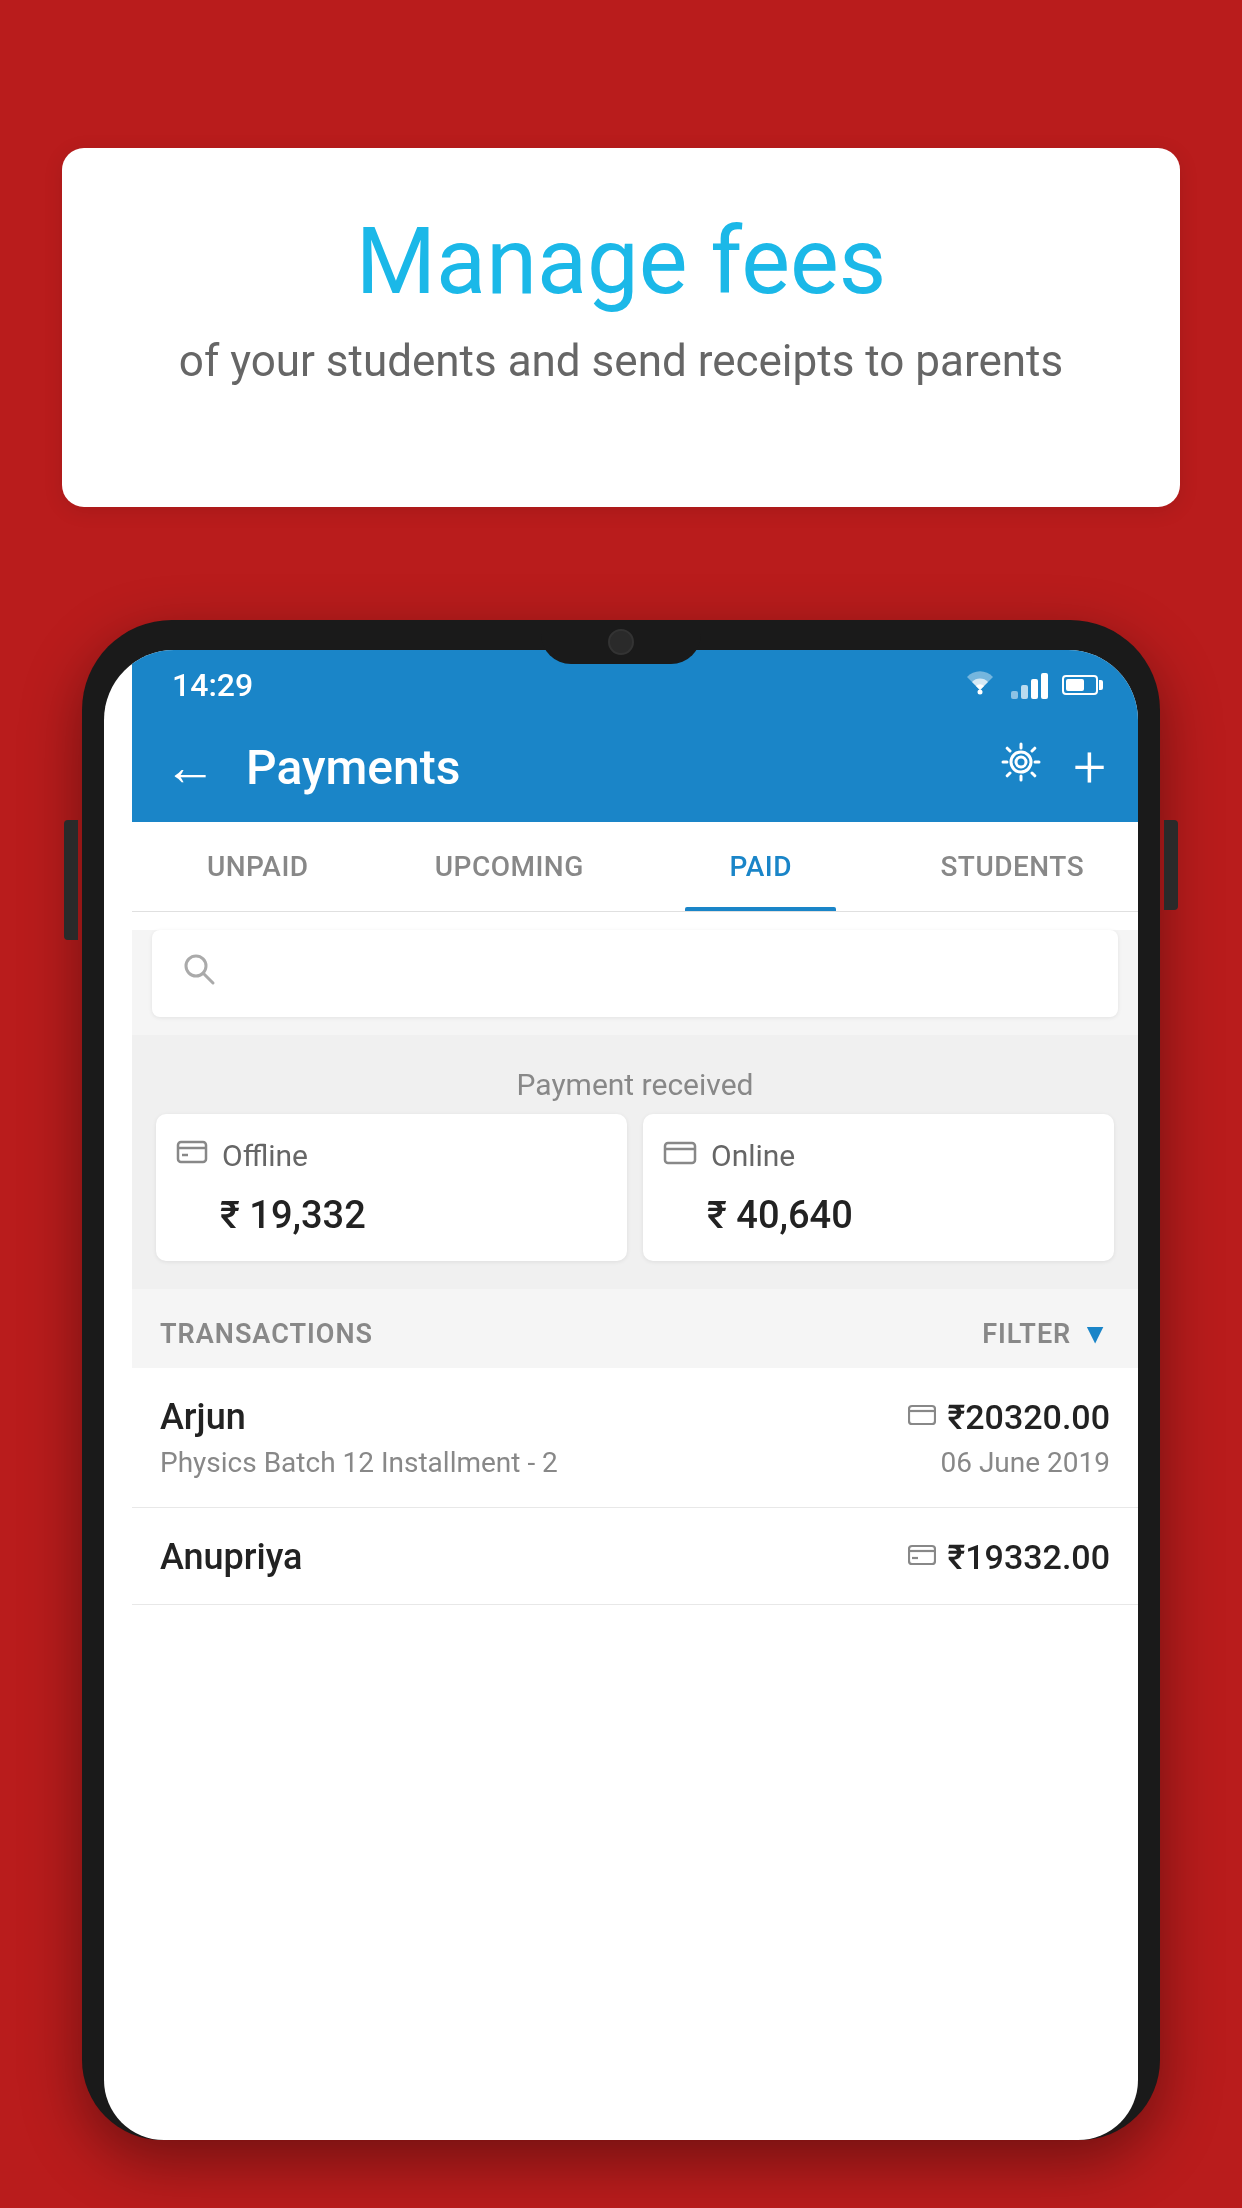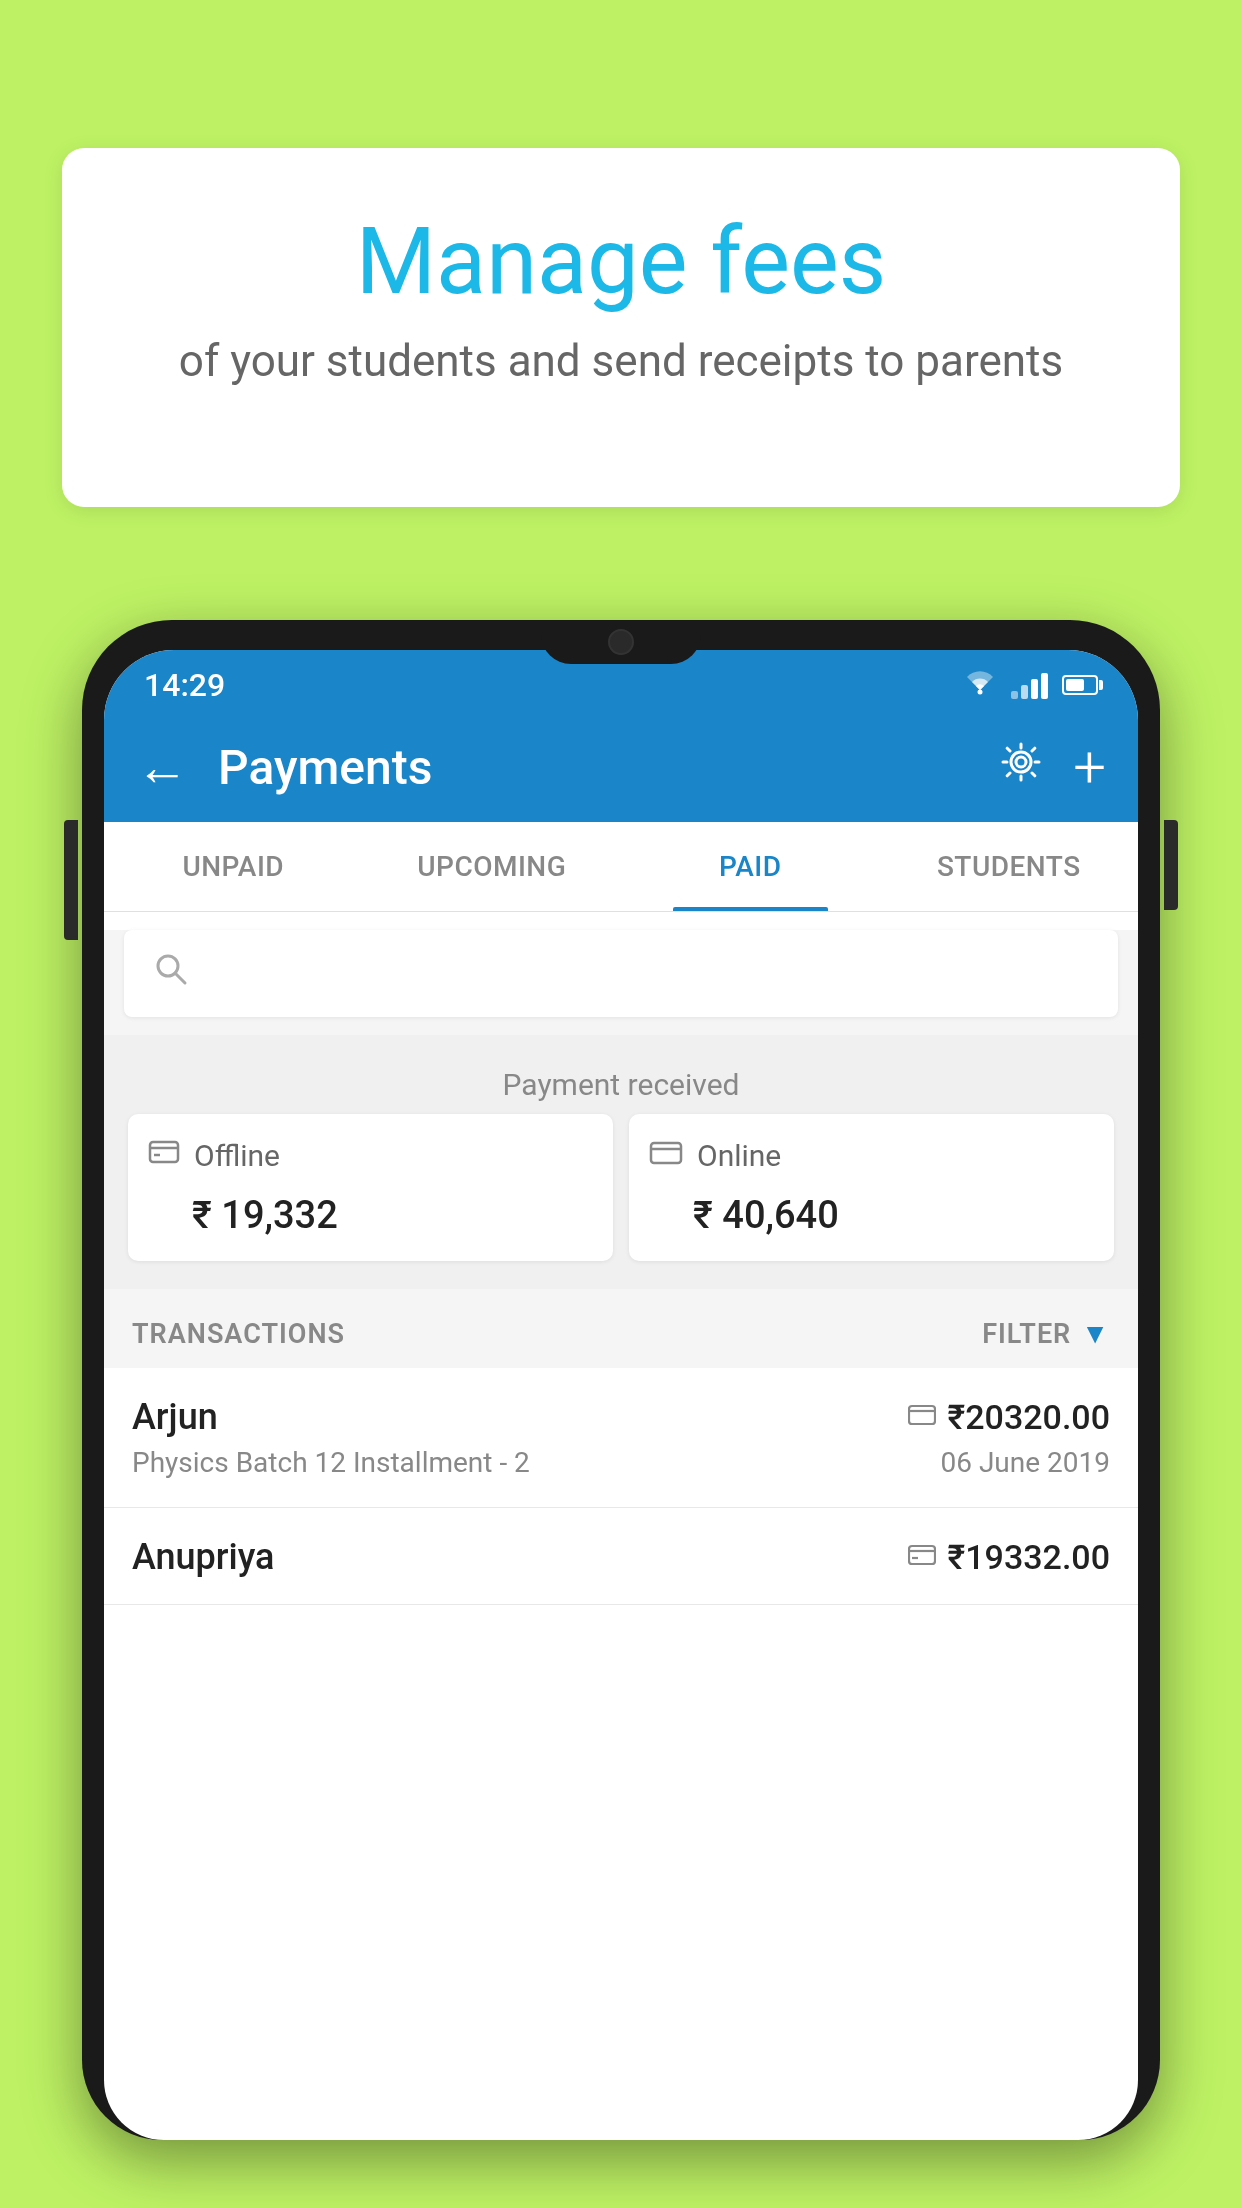--- a/index.html
+++ b/index.html
@@ -99,20 +99,21 @@
       border-radius: 0 4px 4px 0;
     }
 
     .phone-inner {
       background: white;
       border-radius: 70px 70px 60px 60px;
       overflow: hidden;
       width: 100%;
       height: 100%;
       position: relative;
+      padding-left: 28px;
     }
 
     
     .notch {
       position: absolute;
       top: 0;
       left: 50%;
       transform: translateX(-50%);
       width: 160px;
       height: 44px;
@@ -445,21 +446,21 @@
     
     .transaction-item-partial {
       background: white;
       padding: 28px 28px 18px;
       border-bottom: 1px solid #e8e8e8;
     }
   </style>
 </head>
 <body>
 
-<div style="width:1242px;height:2208px;background:#bef264;position:relative;">
+<div style="width:1242px;height:2208px;background:#b91c1c;position:relative;">
 
   <div class="speech-bubble-container">
     <div class="speech-bubble">
       <div class="speech-bubble-title">Manage fees</div>
       <div class="speech-bubble-subtitle">of your students and send receipts to parents</div>
     </div>
   </div>
 
   <div class="phone-container">
     <div class="phone-outer">

